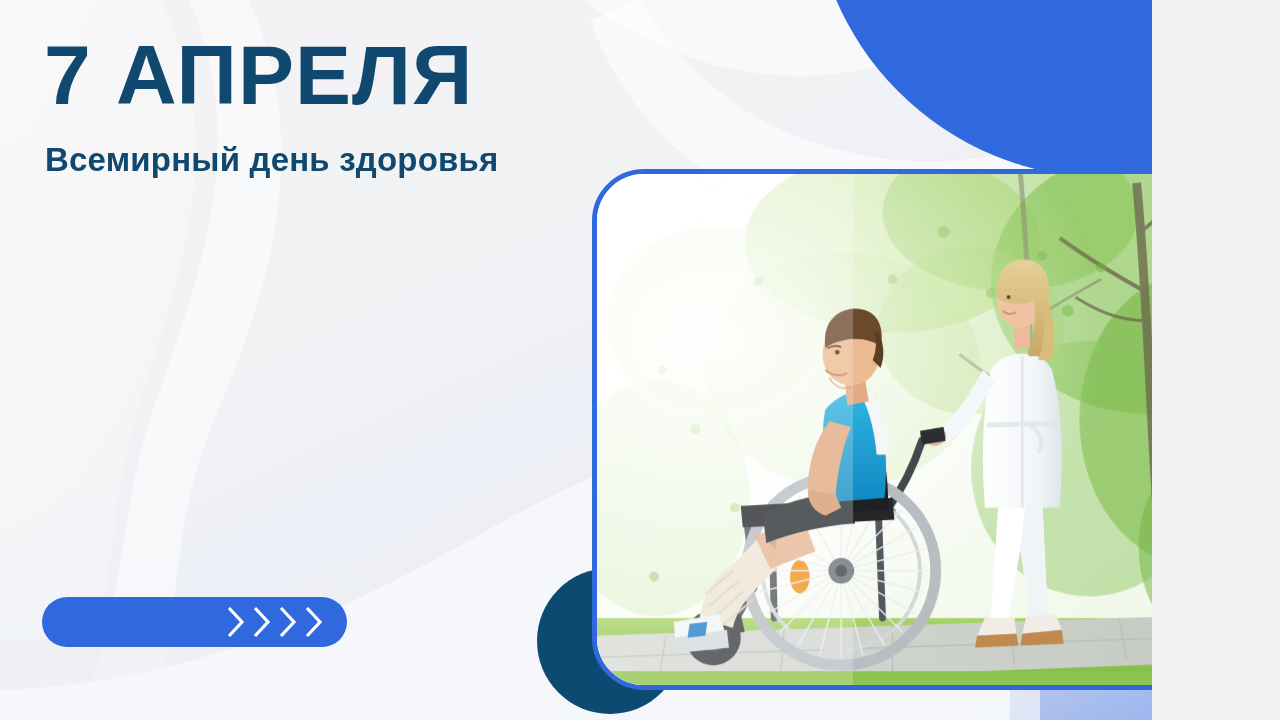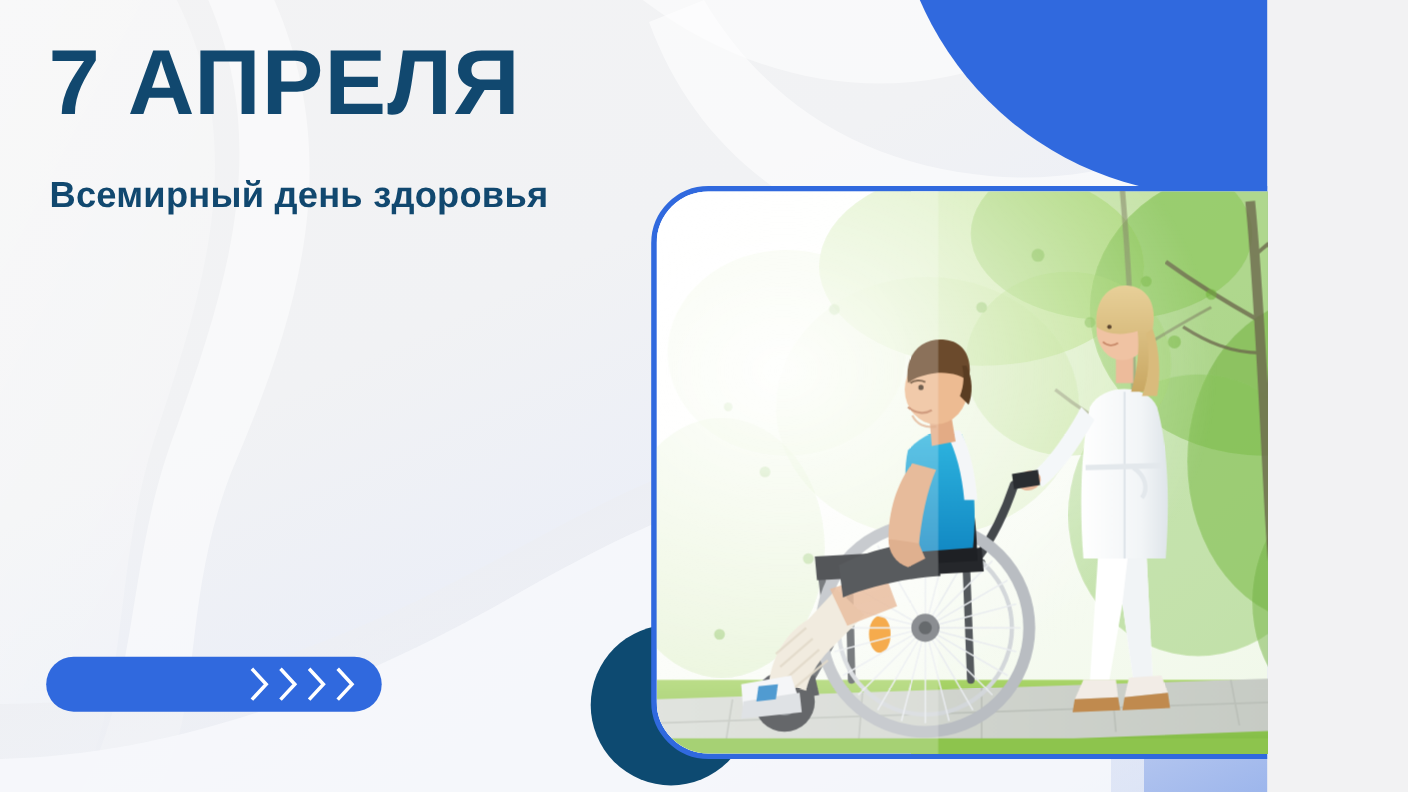--- a/index.html
+++ b/index.html
@@ -28,21 +28,21 @@
     background:#ffffff;overflow:hidden;box-sizing:border-box;
   }
   .photoframe svg{display:block;width:100%;height:100%;}
   
   .title{
     position:absolute;left:44px;top:33px;
     font-size:84px;line-height:1;font-weight:bold;letter-spacing:1px;
     color:#11486f;white-space:nowrap;
   }
   .subtitle{
-    position:absolute;left:45px;top:159px;
+    position:absolute;left:45px;top:142px;
     font-size:33px;line-height:1.1;font-weight:bold;letter-spacing:.2px;
     color:#11486f;white-space:nowrap;
   }
   
   .themepill{
     position:absolute;left:44px;top:250px;width:480px;min-height:100px;
     background:#3069de;border-radius:52px;
     display:flex;align-items:center;box-sizing:border-box;
     padding:14px 40px 16px 42px;
   }

